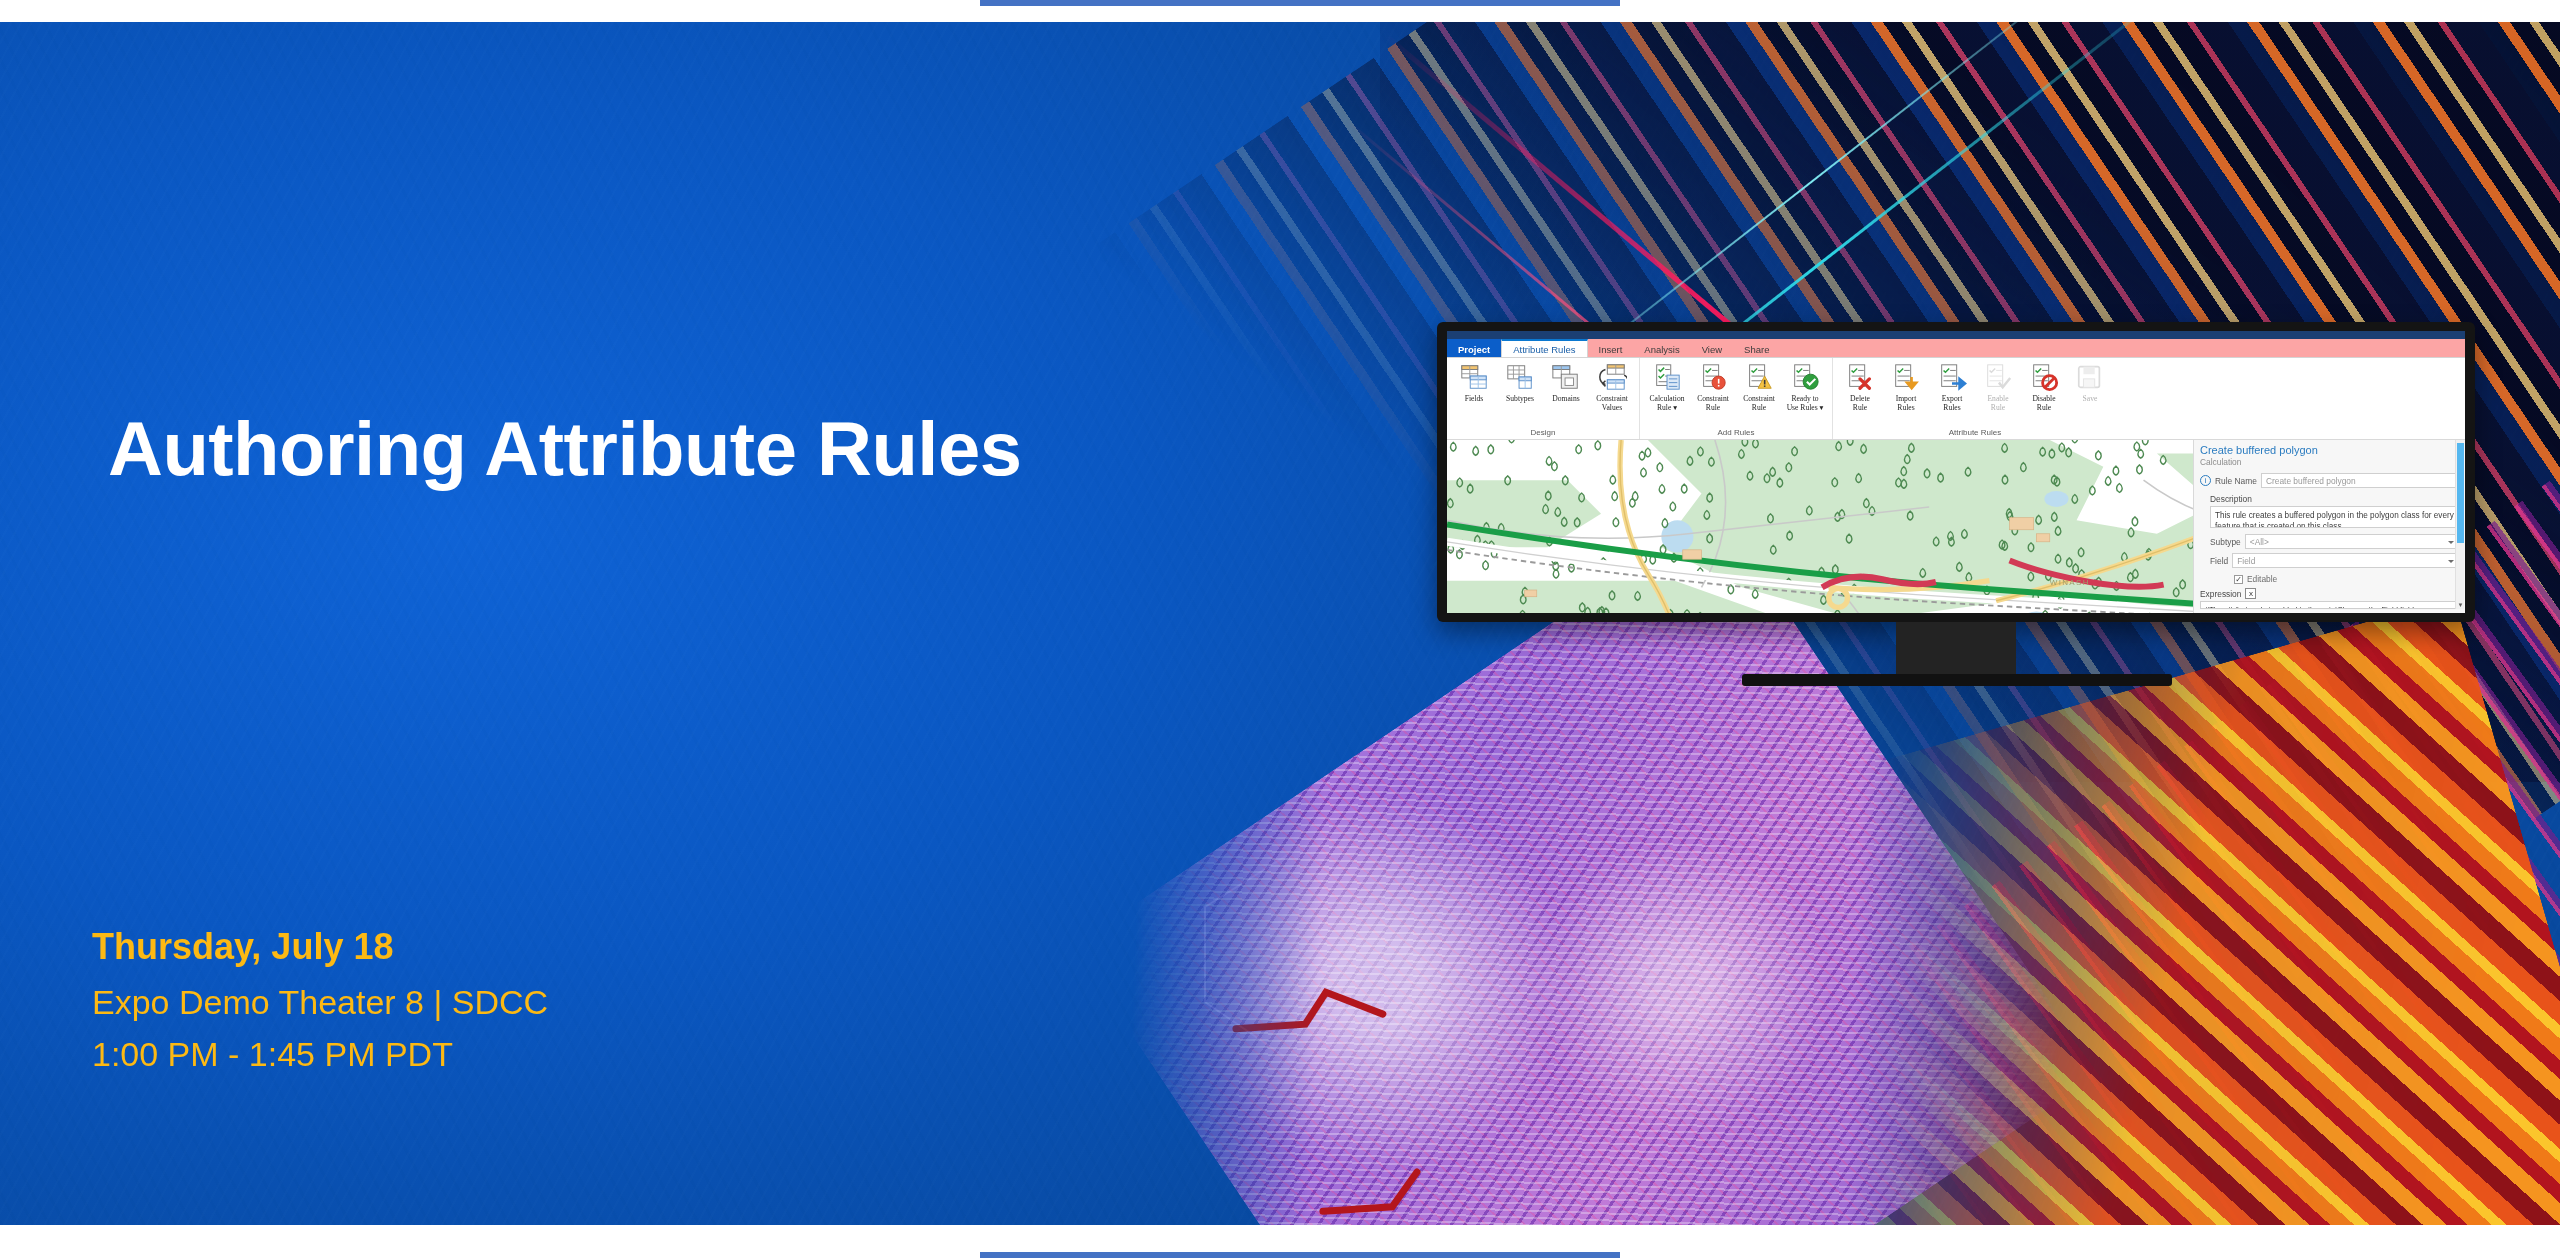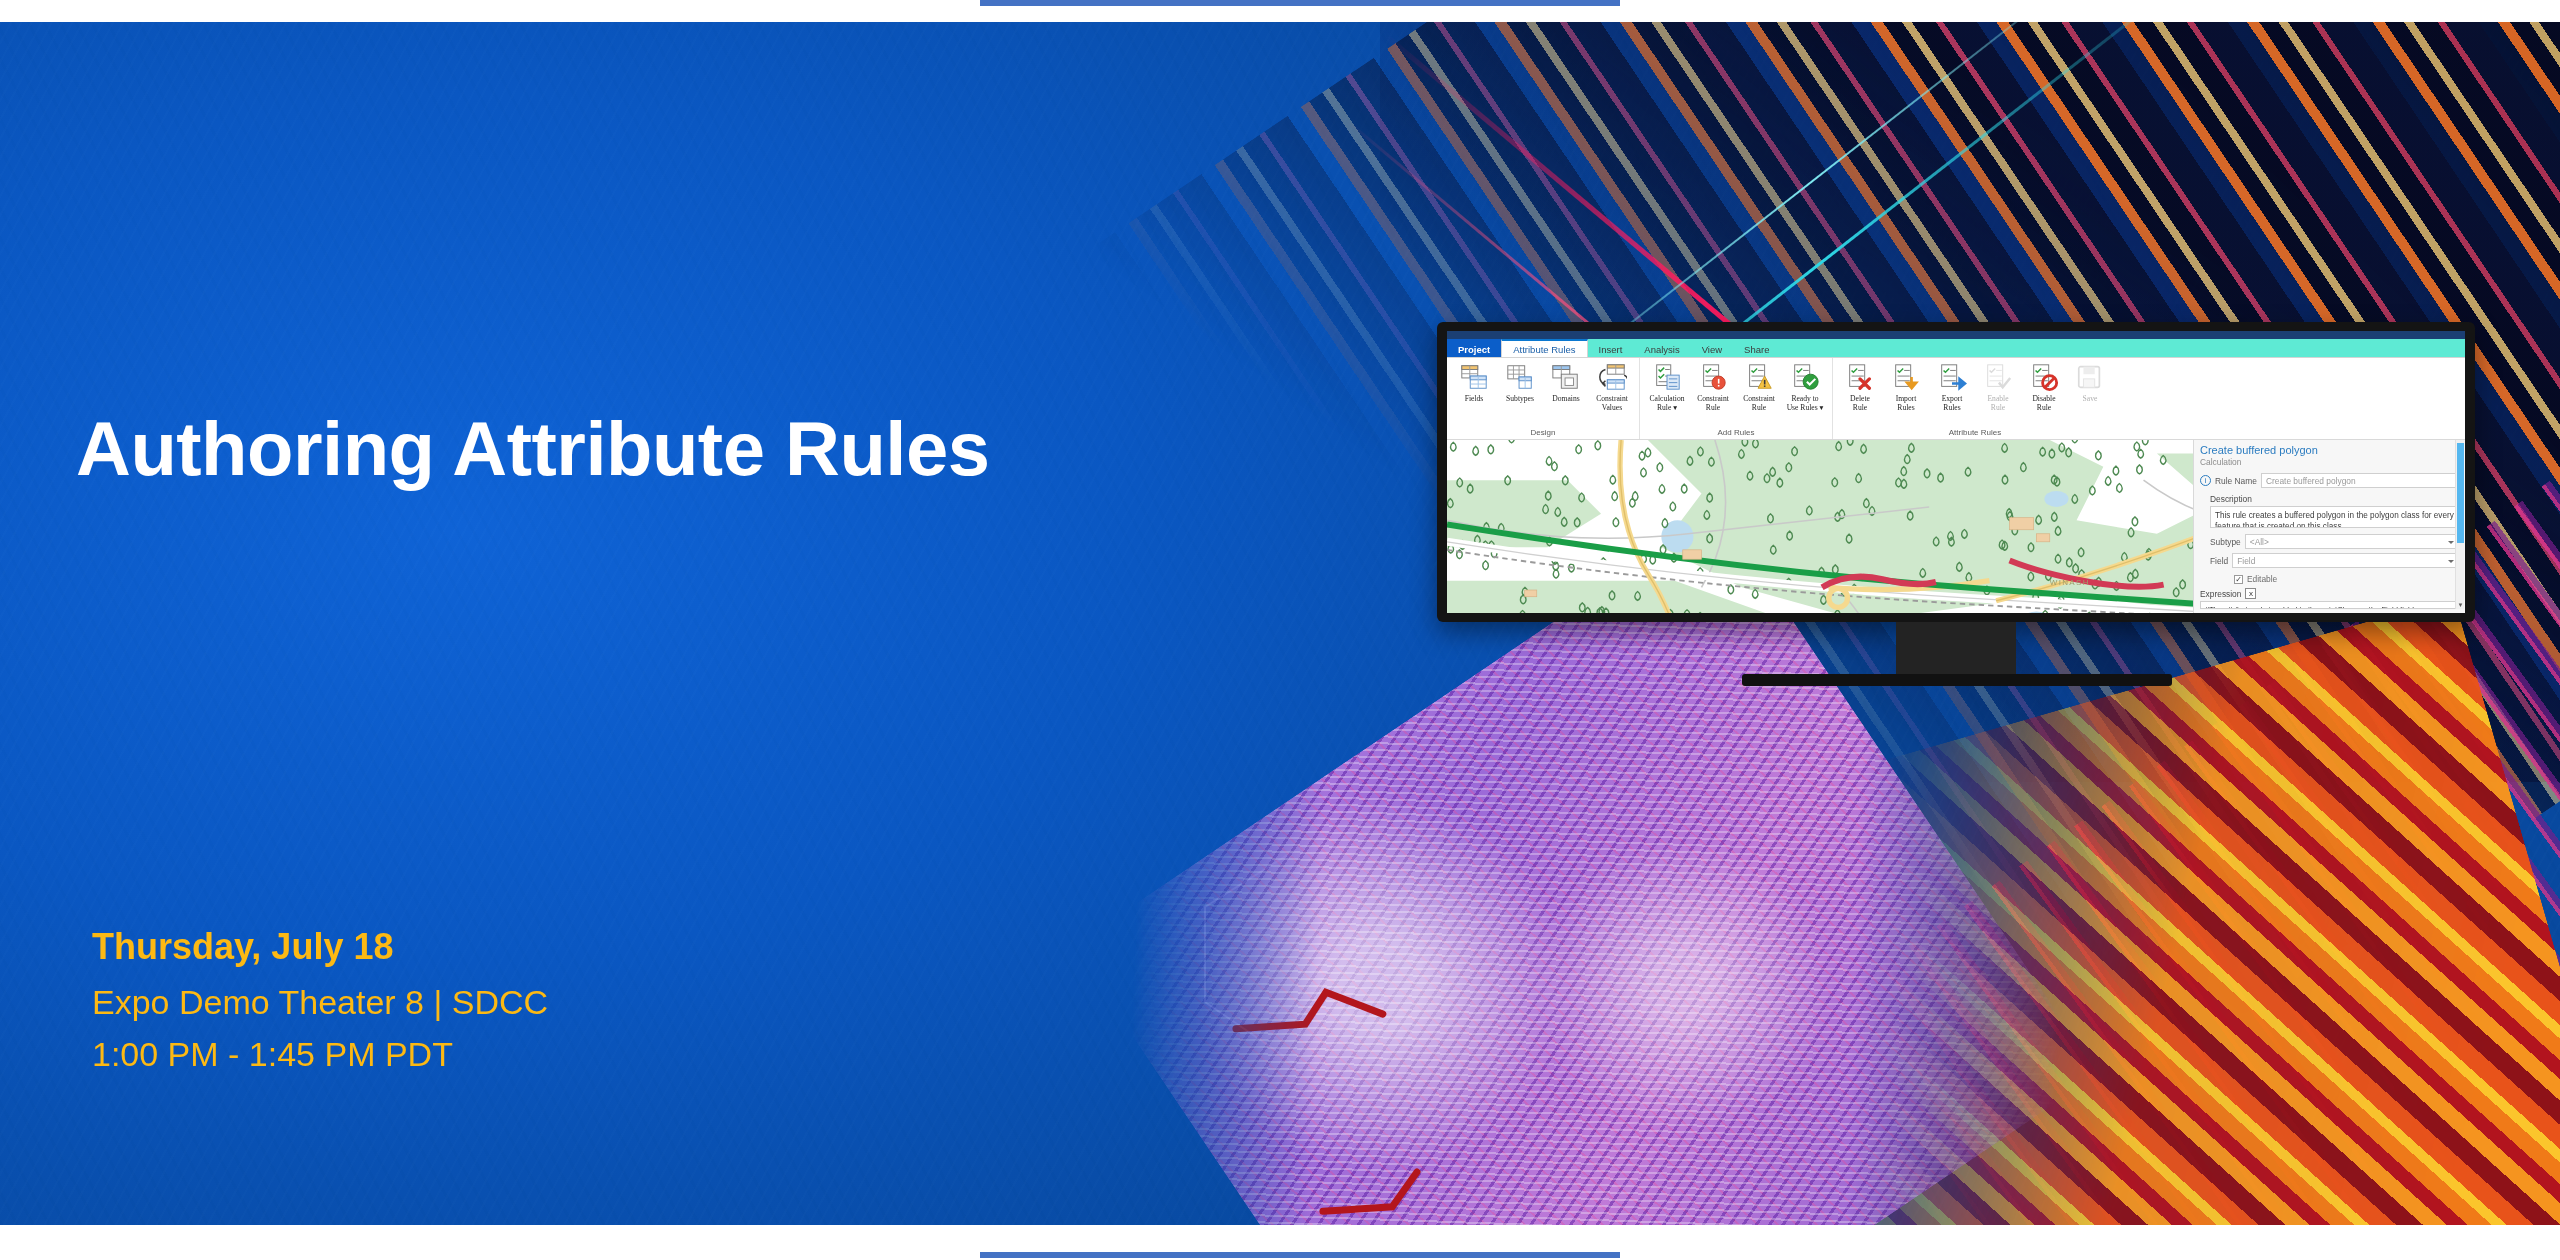--- a/index.html
+++ b/index.html
@@ -114,21 +114,21 @@
         rgba(0,0,0,0) 0 10px,
         rgba(214,52,140,.85) 10px, rgba(214,52,140,.85) 14px,
         rgba(120,30,140,.7) 14px, rgba(120,30,140,.7) 20px,
         rgba(0,0,0,0) 20px 34px);
     -webkit-mask-image: linear-gradient(90deg, rgba(0,0,0,0) 0%, rgba(0,0,0,.9) 30%, rgba(0,0,0,1) 100%);
     mask-image: linear-gradient(90deg, rgba(0,0,0,0) 0%, rgba(0,0,0,.9) 30%, rgba(0,0,0,1) 100%);
   }
 
   
   .title {
-    position: absolute; left: 76px; top: 385px;
+    position: absolute; left: 108px; top: 385px;
     color: #ffffff; font-size: 76px; font-weight: bold; letter-spacing: -.5px;
     line-height: 1.1; white-space: nowrap;
   }
   .meta { position: absolute; left: 92px; top: 895px; }
   .meta .l1 { color: #fdb913; font-size: 47px; font-weight: bold; line-height: 1.24; }
   .meta .l2 { color: #fdb913; font-size: 36px; font-weight: bold; line-height: 1.34; margin-top: 6px; }
   .meta .l3 { color: #fdb913; font-size: 34px; font-weight: normal; line-height: 1.36; margin-top: 8px; }
   .meta .l4 { color: #fdb913; font-size: 34px; font-weight: normal; line-height: 1.36; margin-top: 6px; }
 
   
@@ -150,21 +150,21 @@
     position: absolute; left: 305px; top: 352px; width: 430px; height: 12px;
     background: #111111; border-radius: 3px;
   }
 
   
   .app { position: absolute; inset: 0; display: flex; flex-direction: column; background:#f4f4f4; }
   .app-titlebar { height: 8px; background: #1b3f73; flex: none; }
 
   .ribbon-tabs {
     height: 19px; flex: none; display: flex; align-items: stretch;
-    background: #5eead4; border-bottom: 1px solid #d4d4d4; font-size: 9.5px;
+    background: #fca5a5; border-bottom: 1px solid #d4d4d4; font-size: 9.5px;
   }
   .tab { padding: 3px 11px 0 11px; color: #3c3c3c; white-space: nowrap; line-height: 15px; }
   .tab.project { background: #0b5ec9; color: #ffffff; font-weight: bold; }
   .tab.active  { background: #ffffff; color: #1a5fa8; border-top: 2px solid #0b78d0;
                  border-left: 1px solid #d4d4d4; border-right: 1px solid #d4d4d4; padding-top: 1px; }
 
   .ribbon {
     flex: none; height: 82px; background: #ffffff; display: flex;
     border-bottom: 1px solid #d9d9d9;
   }

